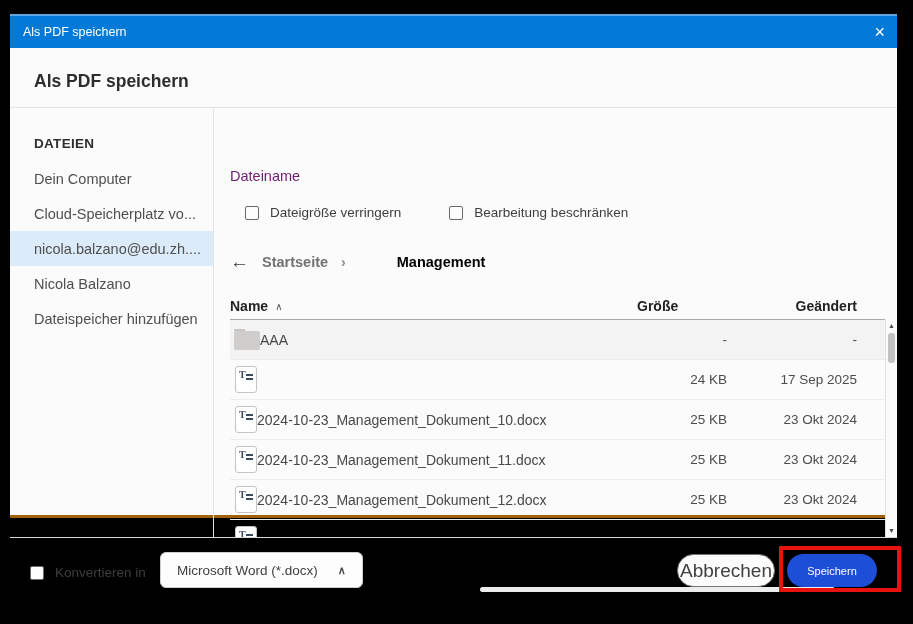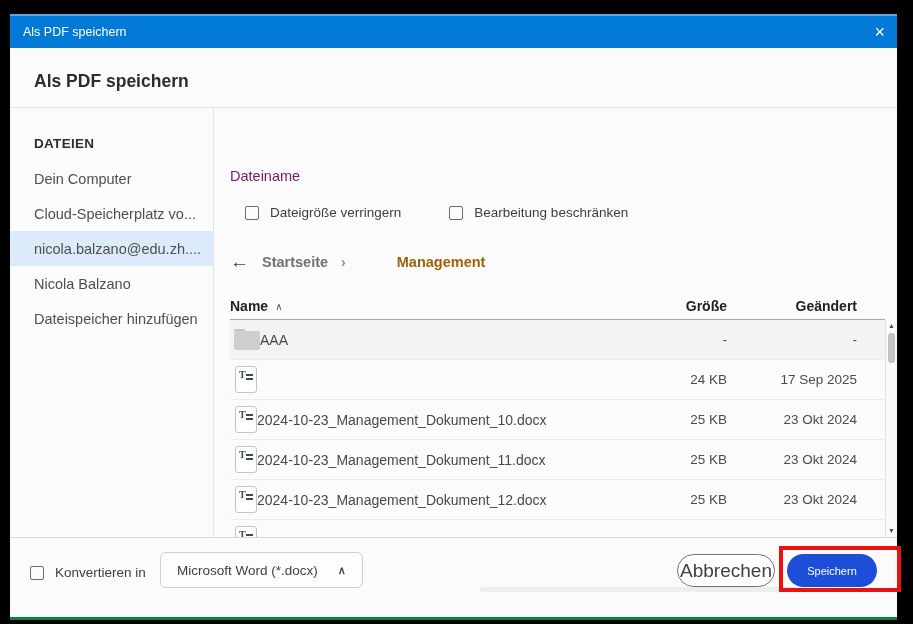--- a/index.html
+++ b/index.html
@@ -1,19 +1,19 @@
 <!DOCTYPE html>
 <html><head>
 <meta charset="utf-8">
 <style>
   html,body{margin:0;padding:0;}
   body{width:913px;height:624px;background:#000;position:relative;overflow:hidden;
        font-family:"Liberation Sans",sans-serif;-webkit-font-smoothing:antialiased;}
-  .window{position:absolute;left:10px;top:14px;width:887px;height:606px;background:#fbfbfb;
-          box-sizing:border-box;border-bottom:3px solid #15803d;}
+  .window{position:absolute;left:10px;top:14px;width:887px;height:504px;background:#fbfbfb;
+          box-sizing:border-box;border-bottom:3px solid #a16207;}
   
   .titlebar{height:34px;background:#0179d6;border-top:2px solid #5ea7e2;display:flex;
             align-items:center;padding:0 12px 0 13px;box-sizing:border-box;}
   .titlebar .title{flex:1;color:#fff;font-size:12.5px;}
   .close-btn{color:#fff;font-size:18px;line-height:18px;width:26px;text-align:right;cursor:default;}
   
   .heading{position:absolute;left:24px;top:57px;font-size:17.5px;font-weight:bold;color:#2d2d2d;}
   .hdr-divider{position:absolute;left:0;top:93px;width:887px;height:1px;background:#e3e3e3;}
   
   .sidebar{position:absolute;left:0;top:94px;width:203px;height:429px;padding-top:18px;box-sizing:border-box;}
@@ -27,27 +27,27 @@
   .fn-input{position:absolute;left:16px;top:40px;width:659px;height:35px;box-sizing:border-box;
             border:1px solid #d3d3d3;border-radius:4px;background:#fefefe;font-family:"Liberation Sans",sans-serif;
             font-size:13.5px;color:#4a4a4a;padding:0 13px;outline:none;}
   .opts{position:absolute;left:31px;top:97px;display:flex;gap:48px;}
   .opt{display:flex;align-items:center;gap:11px;font-size:13.5px;color:#3e3e3e;}
   .cbox{width:14px;height:14px;border:1.6px solid #6b6b6b;border-radius:2px;background:#fcfcfc;box-sizing:border-box;}
   .crumbs{position:absolute;left:16px;top:144px;display:flex;align-items:center;gap:13px;}
   .back-arrow{font-size:19px;color:#3c3c3c;line-height:19px;}
   .crumb-root{font-size:14.5px;font-weight:bold;color:#717171;}
   .crumb-sep{font-size:14px;color:#8f8f8f;font-weight:bold;}
-  .crumb-current{font-size:14.5px;font-weight:bold;color:#a16207;padding-left:38px;}
+  .crumb-current{font-size:14.5px;font-weight:bold;color:#000000;padding-left:38px;}
   
   .thead{position:absolute;left:16px;top:186px;width:655px;height:24px;display:flex;align-items:center;
          box-sizing:border-box;padding-right:28px;}
   .th-name{flex:1;display:flex;align-items:center;gap:7px;font-size:14px;font-weight:bold;color:#222;}
   .sort-caret{font-size:10px;color:#555;font-weight:normal;}
-  .th-size{width:90px;text-align:right;font-size:14px;font-weight:bold;color:#222;}
+  .th-size{width:90px;text-align:left;font-size:14px;font-weight:bold;color:#222;}
   .th-mod{width:130px;text-align:right;font-size:14px;font-weight:bold;color:#222;}
   .thead-line{position:absolute;left:16px;top:211px;width:655px;height:1px;background:#a9a9a9;}
   .rows{position:absolute;left:16px;top:212px;width:655px;height:217px;overflow:hidden;}
   .row{height:40px;display:flex;align-items:center;box-sizing:border-box;border-bottom:1px solid #ececec;
        padding:0 28px 0 2px;}
   .row.highlighted{background:#f3f3f3;}
   .name-cell{flex:1;display:flex;align-items:center;font-size:14px;color:#484848;overflow:hidden;white-space:nowrap;}
   .size-cell{width:90px;text-align:right;font-size:13.5px;color:#4c4c4c;}
   .mod-cell{width:130px;text-align:right;font-size:13.5px;color:#4c4c4c;}
   .icon-box{flex:none;}

